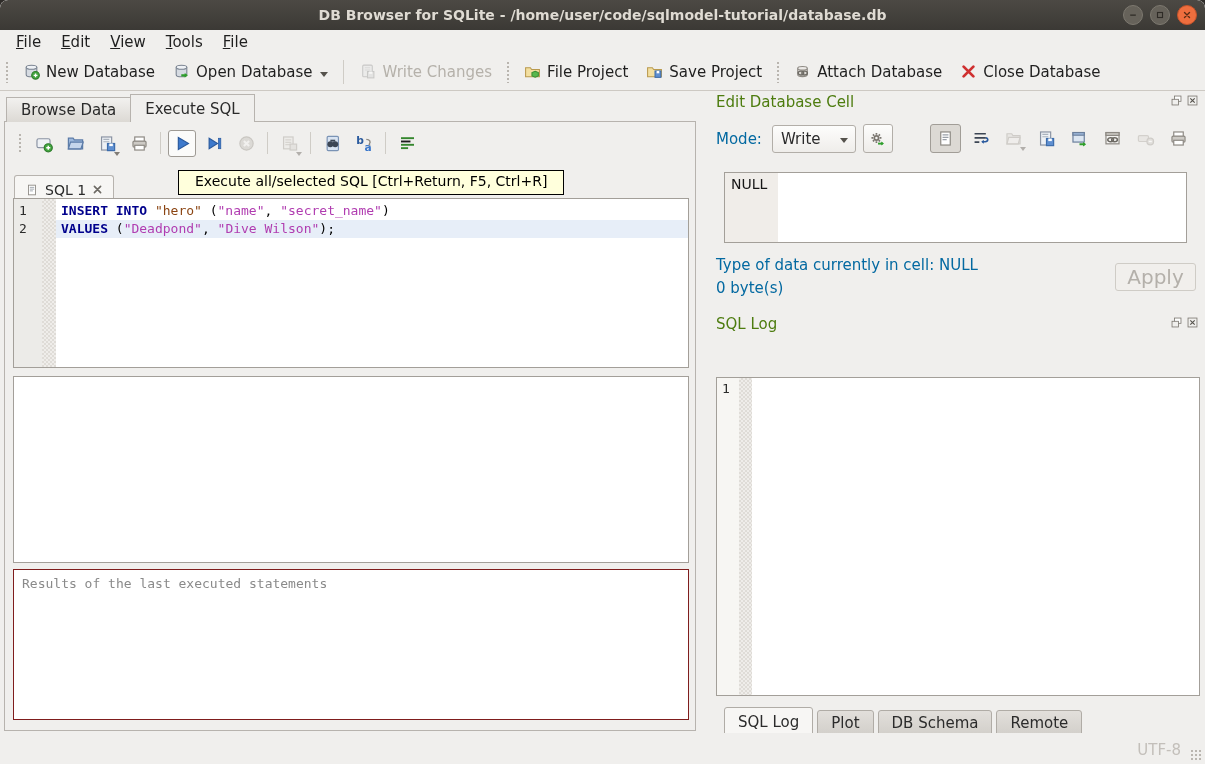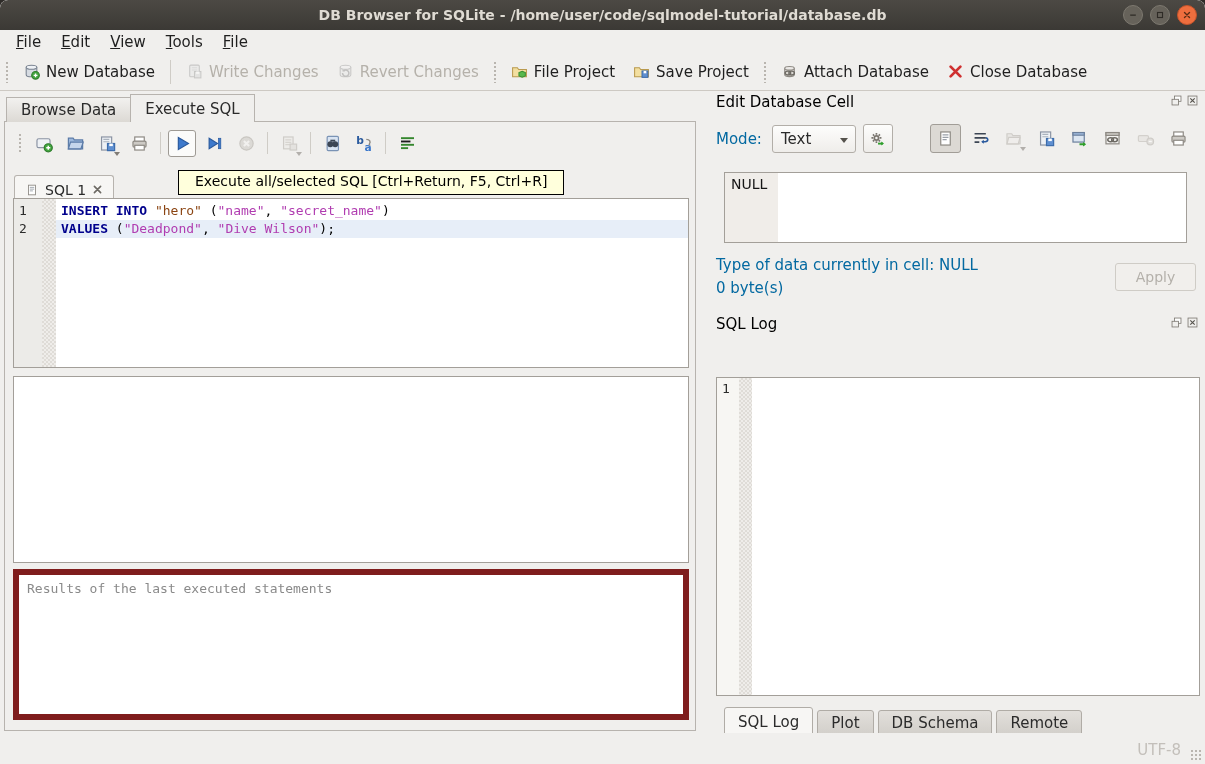--- a/index.html
+++ b/index.html
@@ -80,36 +80,36 @@
   .kw{color:#00008c;font-weight:bold;}
   .tbl{color:#8b4513;}
   .str{color:#b03cb0;}
   .pl{color:#000;}
   .hsplit{position:absolute;left:8px;width:676px;height:7px;}
   .hsplit::after{content:"";position:absolute;left:50%;top:3px;width:34px;height:2px;margin-left:-17px;
     background-image:radial-gradient(#a8a49e 1px,transparent 1.2px);background-size:5px 2px;}
   .grid-panel{position:absolute;left:8px;top:254px;width:676px;height:187px;
     border:1px solid #a39f99;background:#fff;}
   .restext-panel{position:absolute;left:8px;top:447px;width:676px;height:151px;
-    border:6px solid #7f1d1d;background:#fff;padding:6px 8px;
+    border:1px solid #7f1d1d;background:#fff;padding:6px 8px;
     font-family:"DejaVu Sans Mono","Liberation Mono",monospace;font-size:13px;color:#8a8a8a;}
   
   .right-pane{position:absolute;left:704px;top:0;width:501px;height:642px;}
-  .dock-head{position:absolute;left:12px;font-size:15px;color:#000000;}
+  .dock-head{position:absolute;left:12px;font-size:15px;color:#4d7c0f;}
   .dock-icons{position:absolute;right:6px;display:flex;gap:3px;}
   .dock-icons .ic{width:13px;height:13px;cursor:pointer;}
   .row{position:absolute;display:flex;align-items:center;}
   .lbl{font-size:15px;color:#0369a1;}
   .mn{text-decoration:underline;}
   .select{height:28px;border:1px solid #b2aea8;border-radius:3px;
     background:linear-gradient(#fdfdfc,#efedea);display:flex;align-items:center;
     padding:0 8px;font-size:15px;cursor:pointer;position:relative;}
   .select .drop{position:absolute;right:7px;top:12px;margin:0;}
   .btn{border:1px solid #b2aea8;border-radius:3px;background:linear-gradient(#fdfdfc,#eeece9);
-    font-size:14px;color:#1f1f1f;display:flex;align-items:center;justify-content:center;cursor:pointer;}
+    font-size:20px;color:#1f1f1f;display:flex;align-items:center;justify-content:center;cursor:pointer;}
   .btn.disabled{background:#f1efec;border-color:#cfccc6;color:#b4b0aa;}
   .btn .bl::first-letter{text-decoration:underline;}
   .gearbtn{width:30px;height:29px;}
   .cbtn{width:27px;height:26px;display:flex;align-items:center;justify-content:center;
     cursor:pointer;position:relative;margin:0 3px;}
   .cbtn .ic{width:19px;height:19px;}
   .cbtn.pressed{border:1px solid #a19d97;background:#dcd9d4;border-radius:3px;width:31px;height:29px;}
   .cbtn.disabled{opacity:.55;}
   .cellbox{position:absolute;left:20px;top:81px;width:463px;height:71px;
     border:1px solid #a39f99;background:#fff;display:flex;}
@@ -329,32 +329,33 @@
   </div>
 
   <div class="toolbar">
     <span class="handle"></span>
     <span class="tbtn">
       <svg class="ic">
           <use href="#i-db-plus"></use>
         </svg>
       <span>New Database</span>
     </span>
+    <span class="tbtn">
+      <svg class="ic">
+          <use href="#i-db-open"></use>
+        </svg>
+      <span>Open Database</span>
+      <span class="drop"></span>
+    </span>
     <span class="tsep"></span>
     <span class="tbtn disabled">
       <svg class="ic">
           <use href="#i-doc-save"></use>
         </svg>
       <span>Write Changes</span>
-    </span>
-    <span class="tbtn disabled">
-      <svg class="ic">
-          <use href="#i-db-revert"></use>
-        </svg>
-      <span>Revert Changes</span>
     </span>
     <span class="handle"></span>
     <span class="tbtn">
       <svg class="ic">
           <use href="#i-folder-cube"></use>
         </svg>
       <span>File Project</span>
     </span>
     <span class="tbtn">
       <svg class="ic">
@@ -501,21 +502,21 @@
             <use href="#i-float"></use>
           </svg>
         <svg class="ic">
             <use href="#i-xbox"></use>
           </svg>
       </div>
 
       <div class="row" style="left:12px;top:33px;height:29px;">
         <span class="lbl">Mode:</span>
         <span class="select" style="width:84px;margin-left:10px;">
-          <span>Text</span>
+          <span>Write</span>
           <span class="drop"></span>
         </span>
         <span class="btn gearbtn" style="margin-left:7px;">
           <svg class="ic">
               <use href="#i-gear"></use>
             </svg>
         </span>
         <span style="width:34px"></span>
         <span class="cbtn pressed">
             <svg class="ic">

